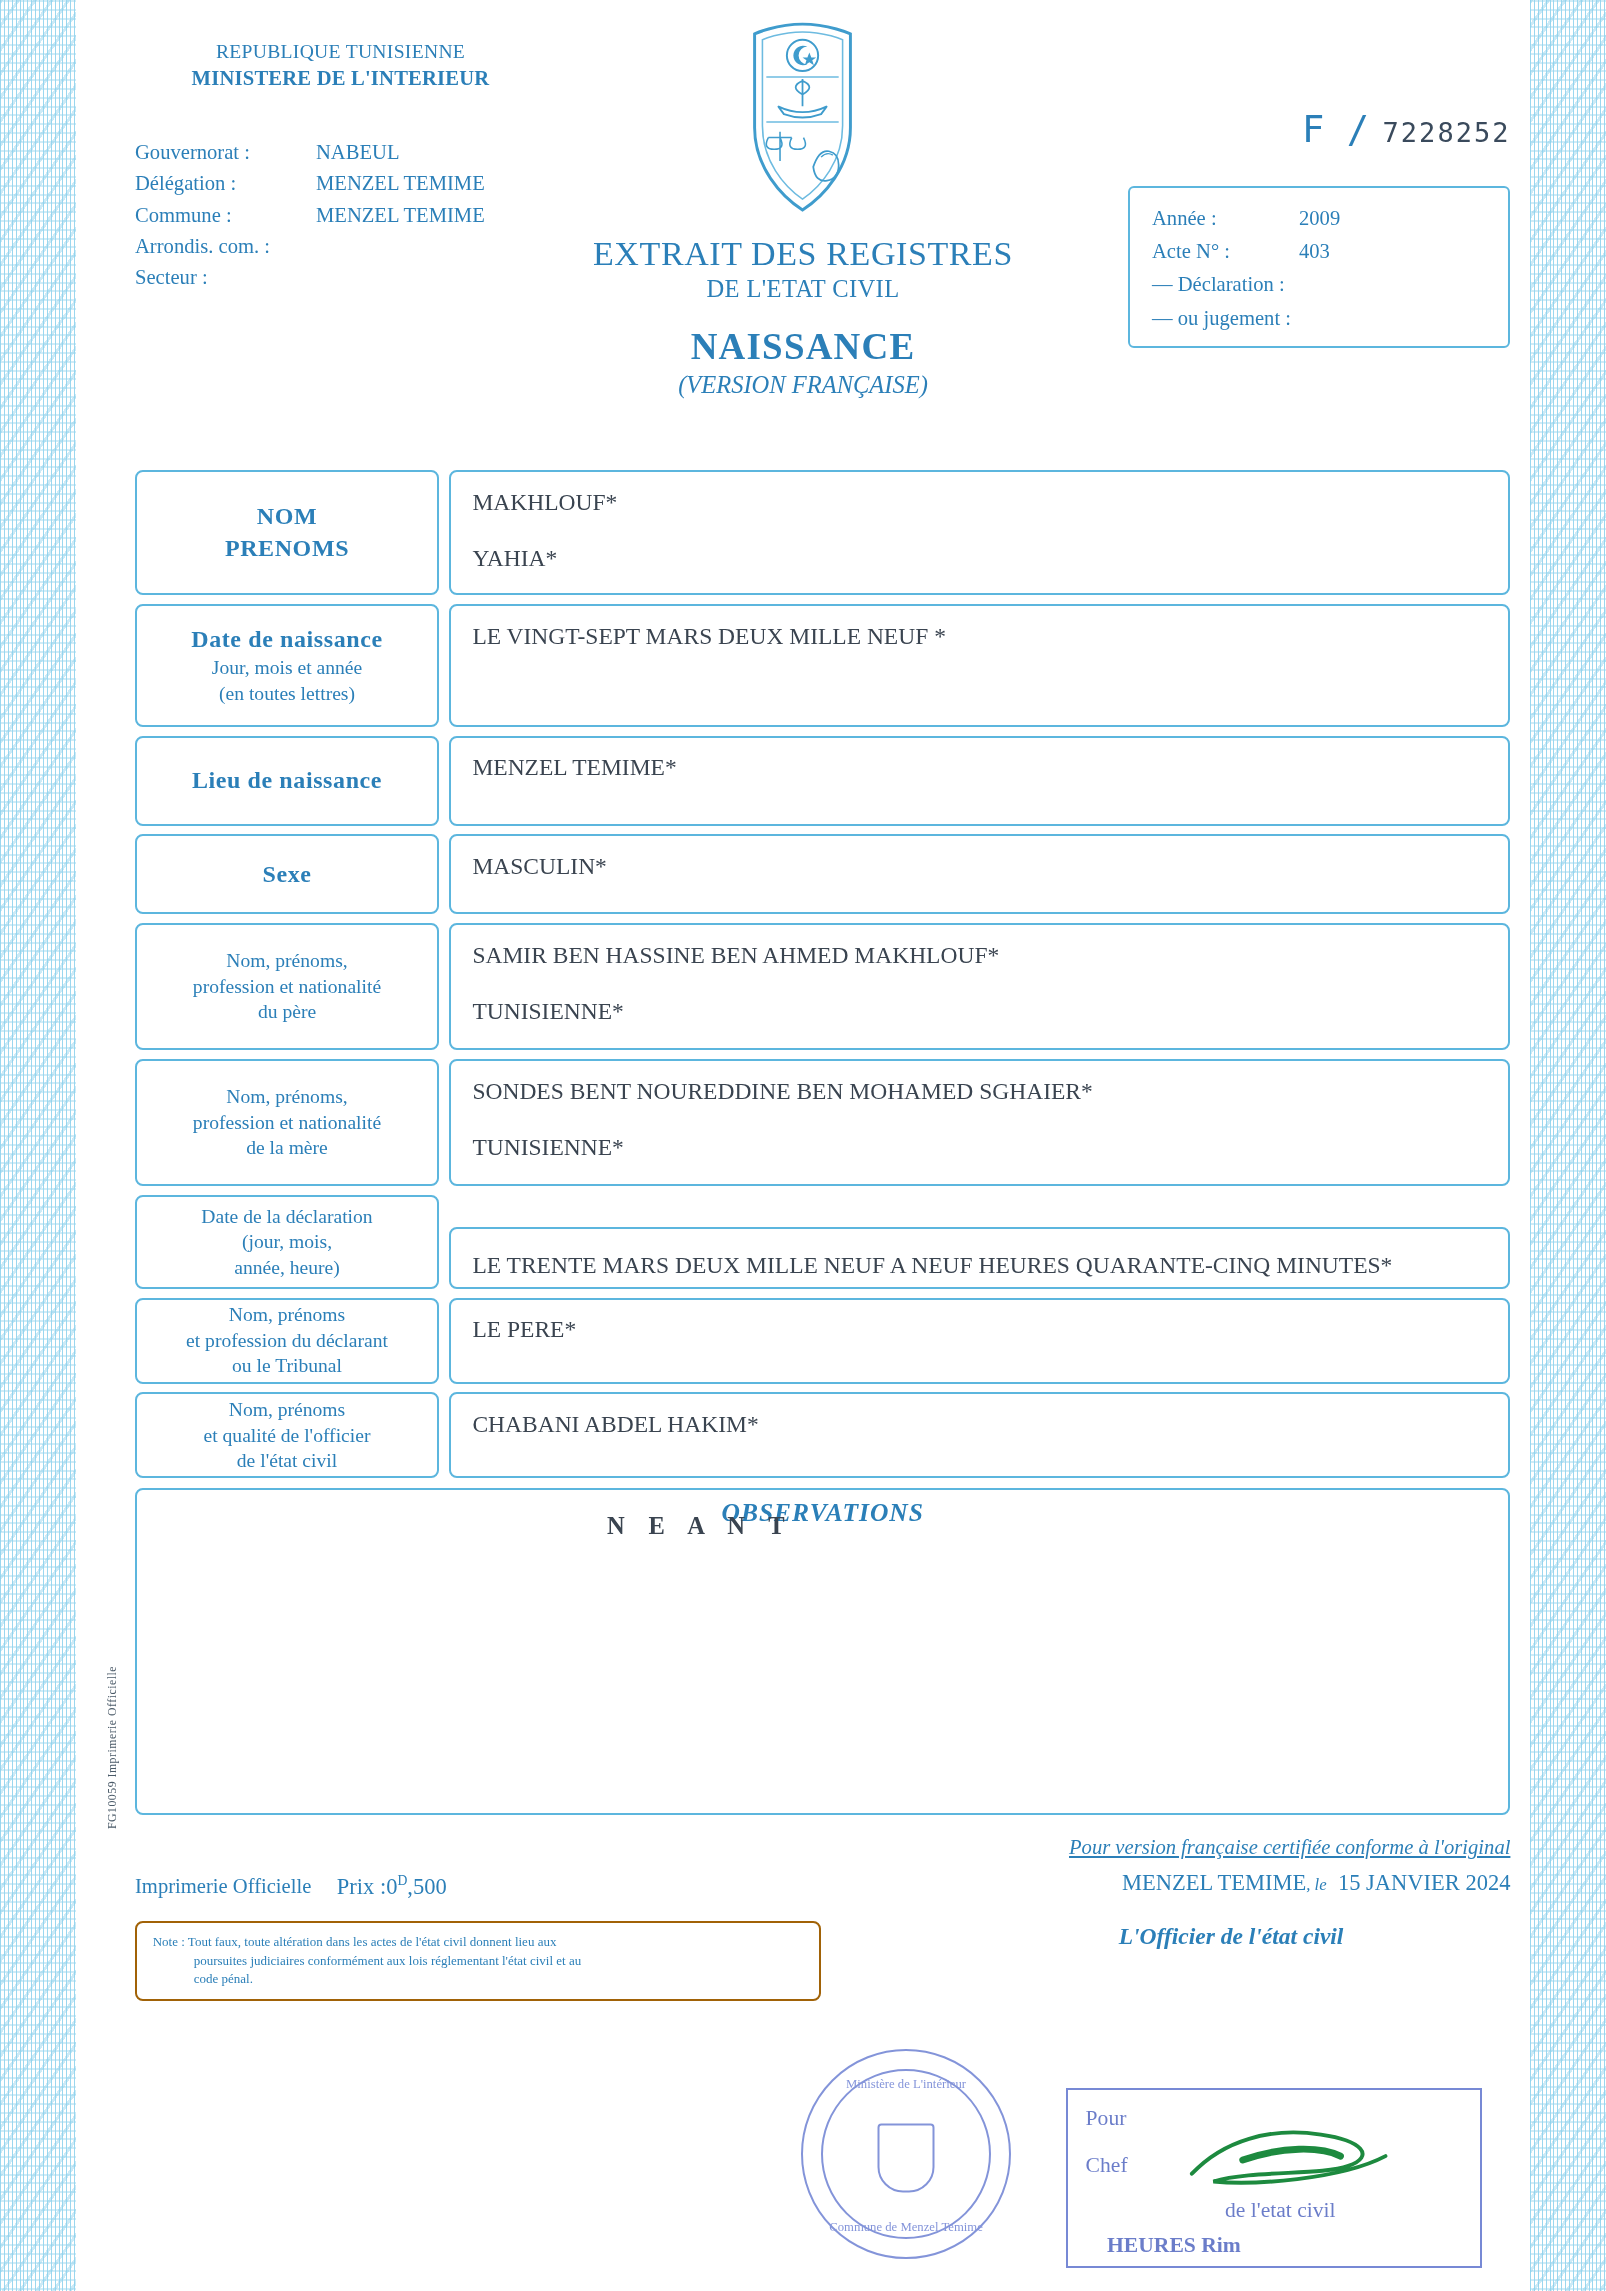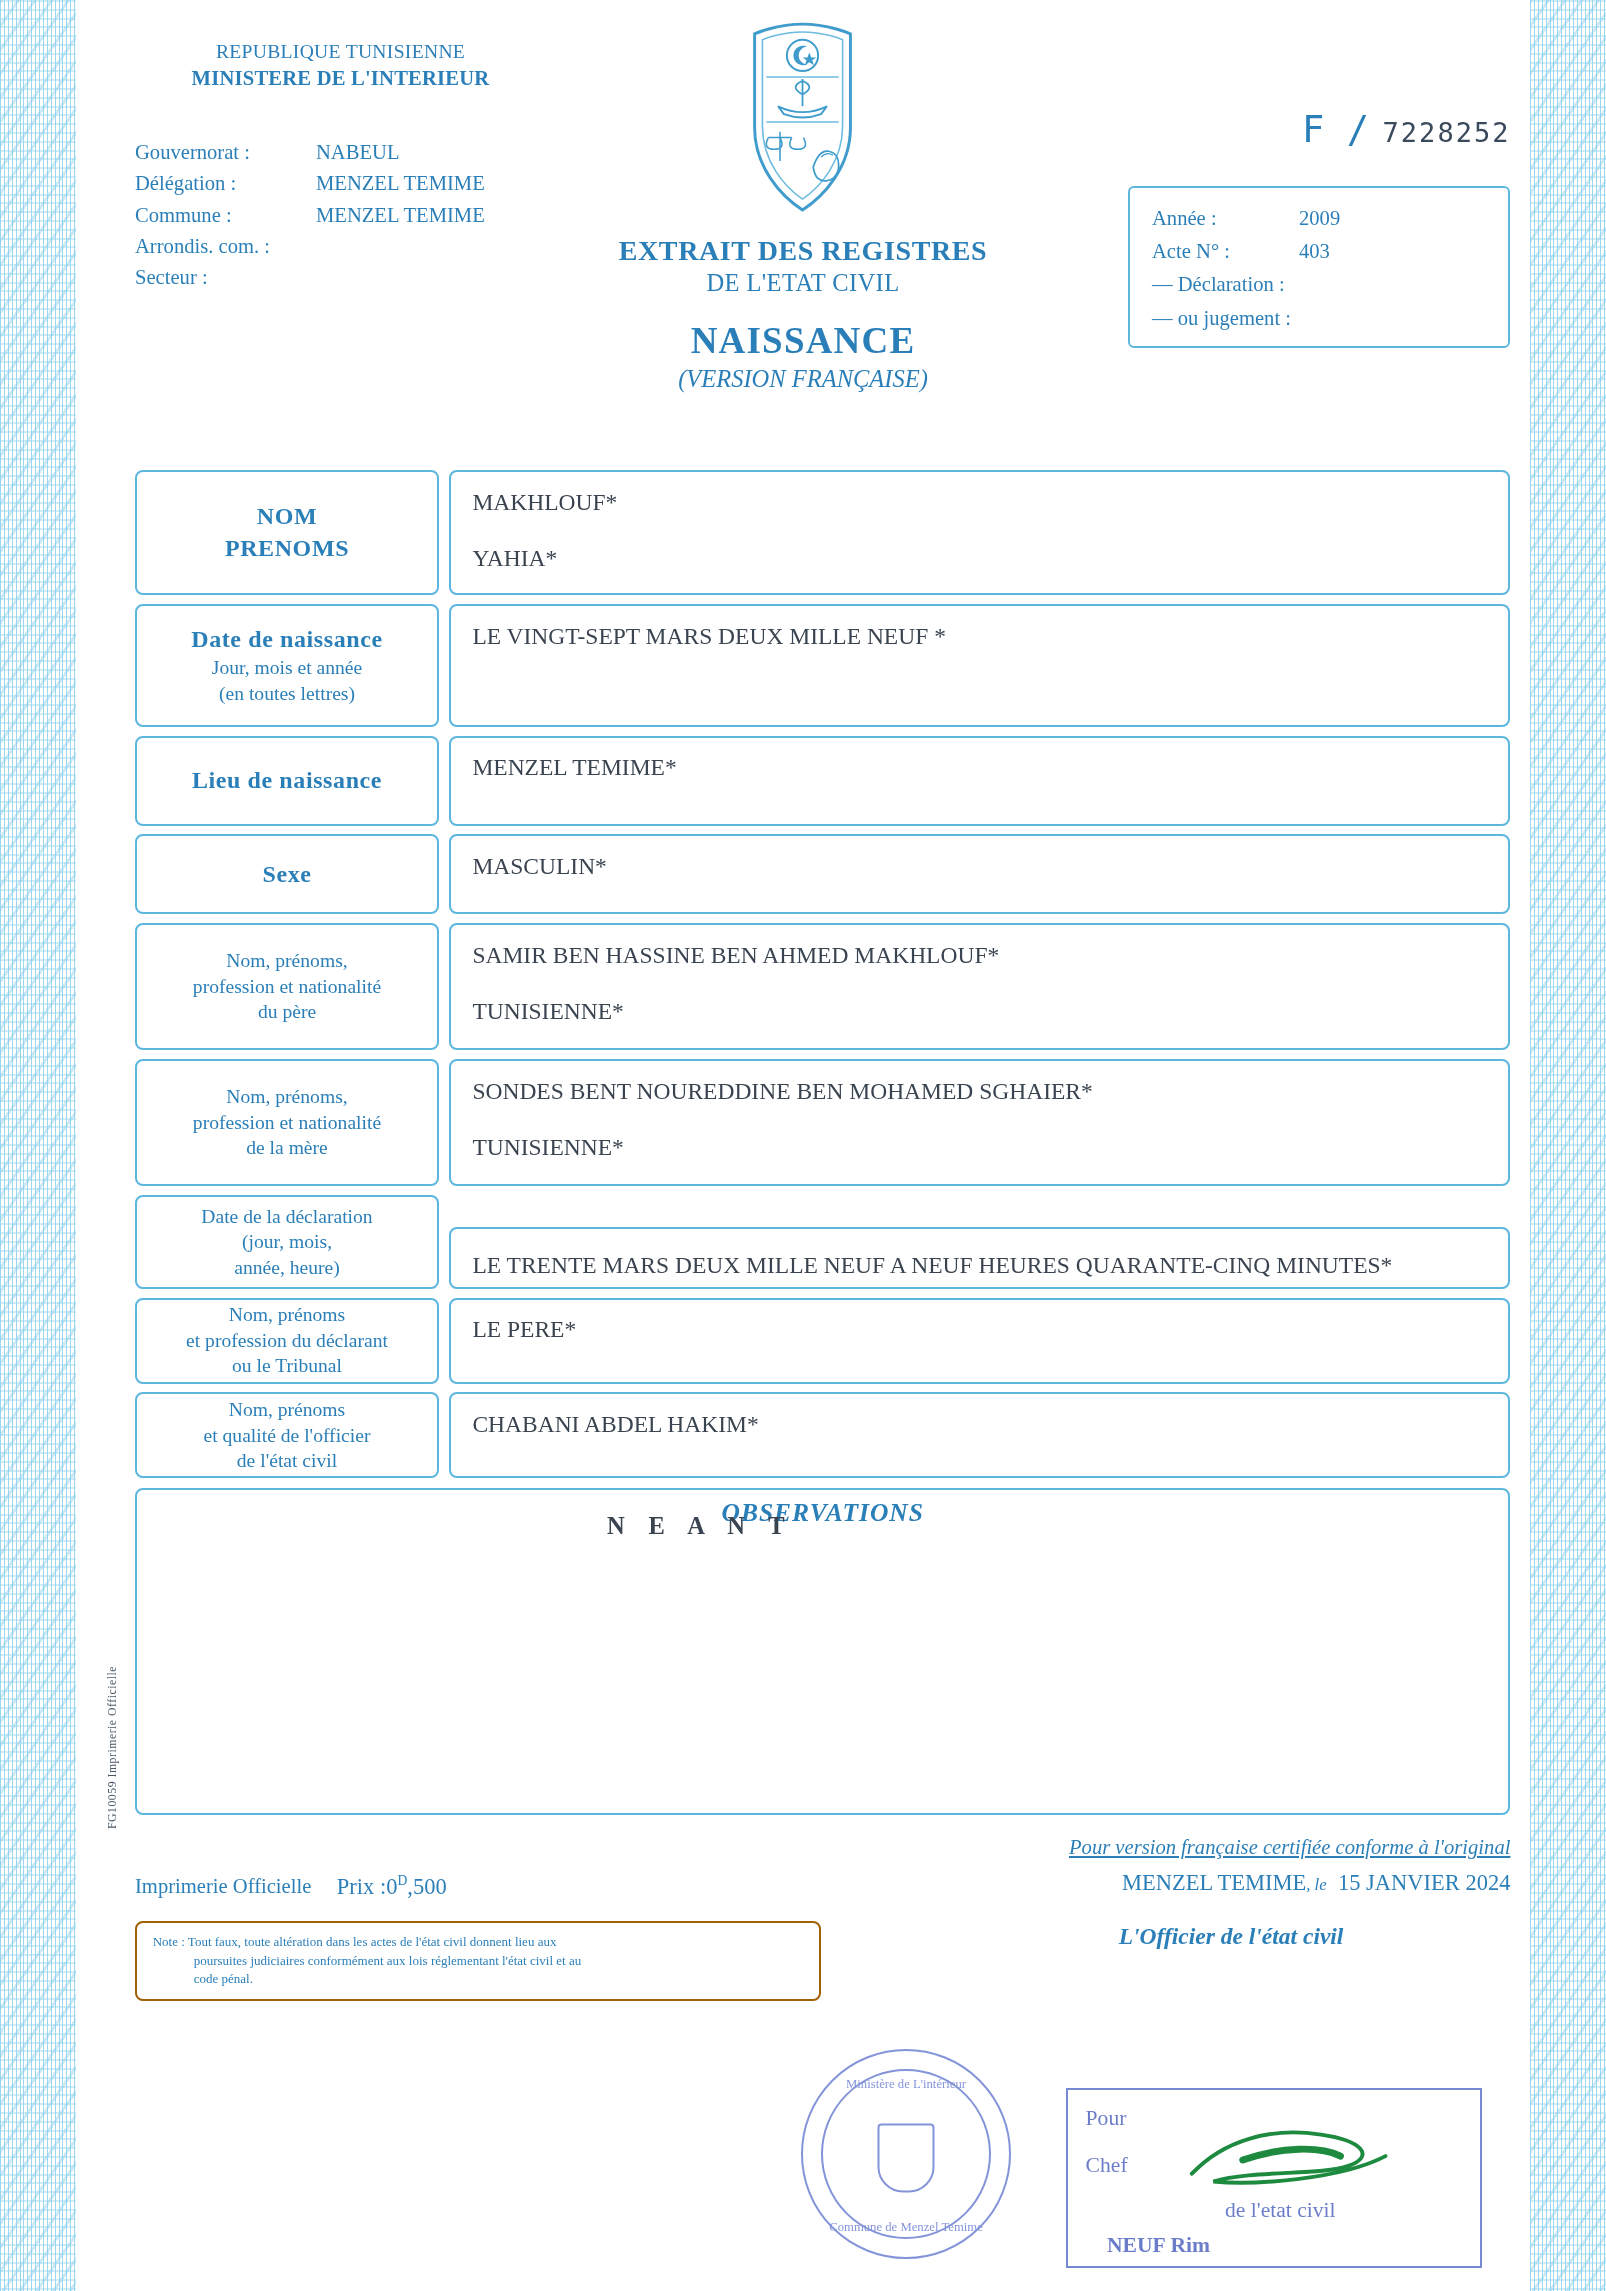--- a/index.html
+++ b/index.html
@@ -115,22 +115,22 @@
 
   .title-block {
     position: absolute;
     left: 50%;
     transform: translateX(-50%);
     top: 235px;
     text-align: center;
     width: 686px;
   }
   .title-main {
-    font-size: 28px;
-    font-weight: bold;
+    font-size: 34px;
+    font-weight: normal;
     letter-spacing: 0.6px;
     text-align: center;
   }
   .title-sub {
     font-size: 24.5px;
     letter-spacing: 0.4px;
     margin-top: 2px;
   }
   .title-type {
     font-size: 37px;
@@ -619,21 +619,21 @@
     <div class="inner"></div>
     <div class="txt-top">Ministère de L'intérieur</div>
     <div class="shield"></div>
     <div class="txt-bottom">Commune de Menzel Temime</div>
   </div>
 
   <div class="rect-stamp">
     <div class="rs-line rs1">Pour</div>
     <div class="rs-line rs2">Chef</div>
     <div class="rs-line rs3">de l'etat civil</div>
-    <div class="rs-line rs4">NEUF Rim</div>
+    <div class="rs-line rs4">HEURES Rim</div>
   </div>
 
   <div class="signature">
     <svg viewBox="0 0 230 90" width="225" height="88">
       <path d="M8 58 C 40 24, 88 10, 140 18 C 182 24, 196 40, 168 50 C 140 60, 70 54, 30 66 C 70 70, 160 64, 206 40" fill="none" stroke="#1d8a3f" stroke-width="4" stroke-linecap="round"></path>
       <path d="M60 44 C 100 30, 140 30, 160 40" fill="none" stroke="#1d8a3f" stroke-width="7" stroke-linecap="round"></path>
     </svg>
   </div>
 
 </div>

